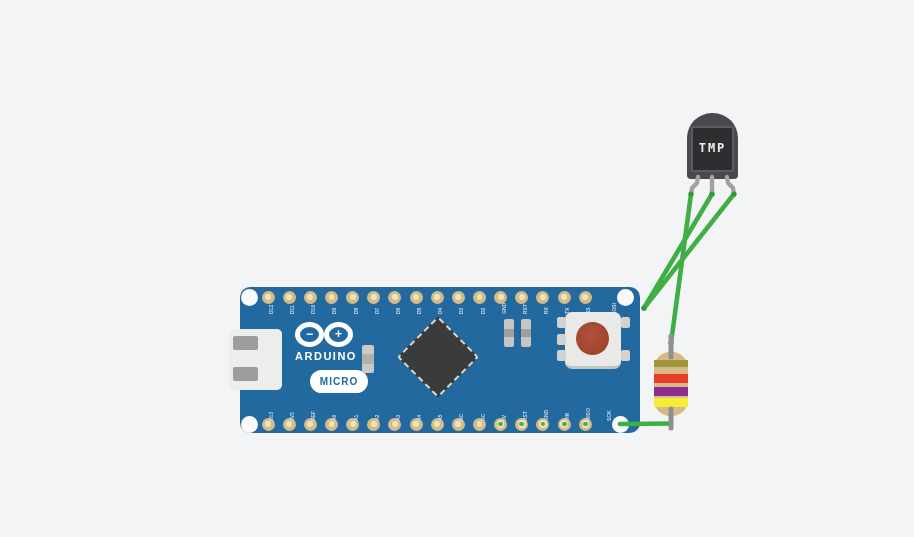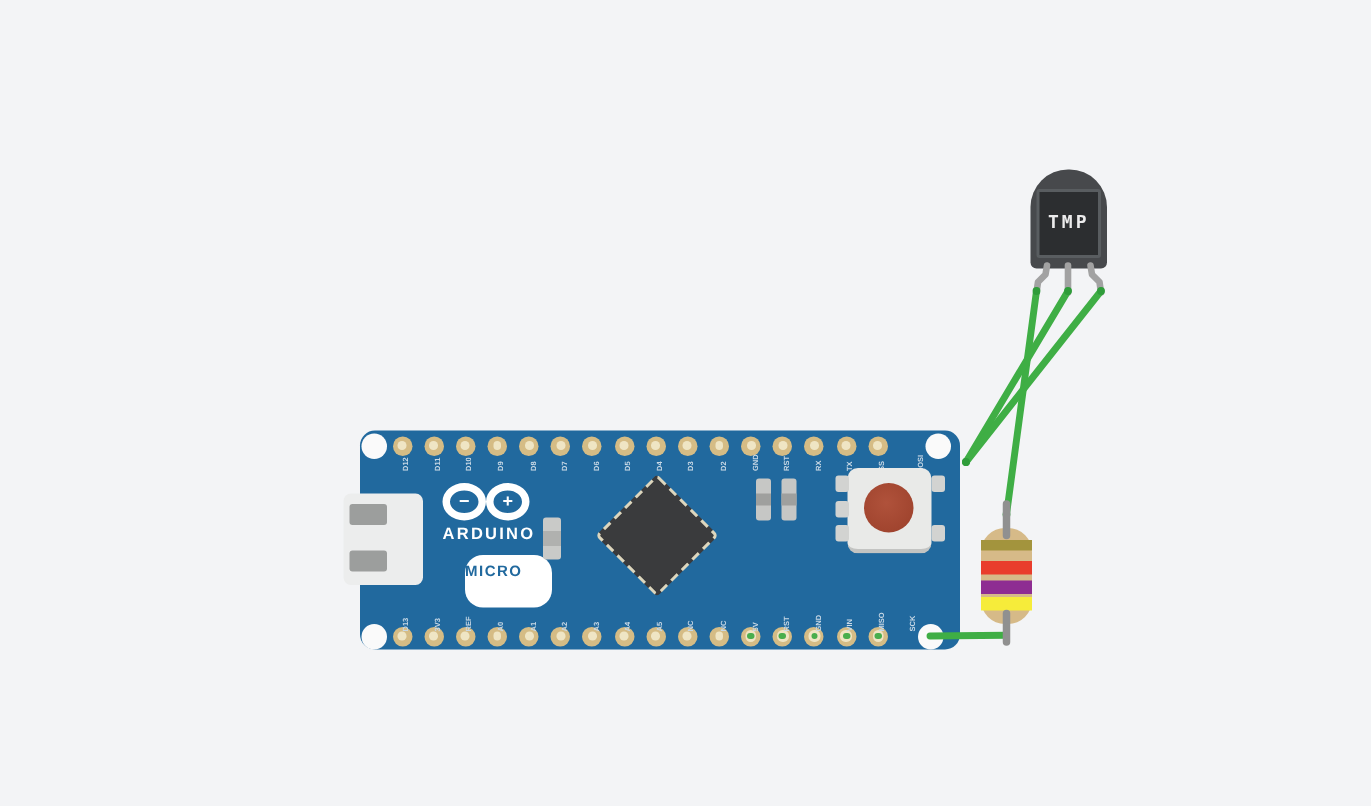--- a/index.html
+++ b/index.html
@@ -16,22 +16,22 @@
   .pinlabel{position:absolute;font-size:5px;font-weight:bold;color:#c9d9e6;line-height:5px;
             white-space:nowrap;transform:rotate(-90deg);transform-origin:left top;letter-spacing:0;}
   
   .usb{position:absolute;left:229px;top:329px;width:53px;height:61px;background:#eceded;border-radius:5px;}
   .usbtab{position:absolute;width:25px;height:14px;background:#9c9e9d;border-radius:2px;}
   
   .inf{position:absolute;width:29px;height:25px;border:5px solid #ffffff;border-radius:50%;
        box-sizing:border-box;color:#fff;text-align:center;font-weight:bold;font-size:12px;line-height:14px;}
   .brand{position:absolute;left:291px;top:350px;width:70px;text-align:center;color:#fff;
          font-weight:bold;font-size:11px;letter-spacing:1.5px;}
-  .pill{position:absolute;left:310px;top:370px;width:58px;height:35px;background:#fff;border-radius:12px;
-        line-height:23px;color:#21699e;font-weight:bold;font-size:10px;letter-spacing:1px;}
+  .pill{position:absolute;left:310px;top:370px;width:58px;height:23px;background:#fff;border-radius:12px;
+        text-align:center;line-height:23px;color:#21699e;font-weight:bold;font-size:10px;letter-spacing:1px;}
   
   .chip{position:absolute;left:409px;top:328px;width:58px;height:58px;background:#3a3b3d;
         border:2px dashed #ddd6bd;border-radius:3px;transform:rotate(45deg);box-sizing:border-box;}
   .cap{position:absolute;width:10px;height:28px;background:#c6c7c5;border-radius:2px;}
   .cap::after{content:"";position:absolute;left:0;right:0;top:10px;height:8px;background:#9fa09e;}
   .crystal{position:absolute;left:362px;top:345px;width:12px;height:28px;background:#c9cac8;border-radius:2px;}
   .crystal::after{content:"";position:absolute;left:0;right:0;top:9px;height:10px;background:#b0b1af;}
   
   .btn{position:absolute;left:565px;top:312px;width:56px;height:54px;background:#e9eae8;border-radius:7px;
        border-bottom:3px solid #c3c4c2;box-sizing:content-box;}

